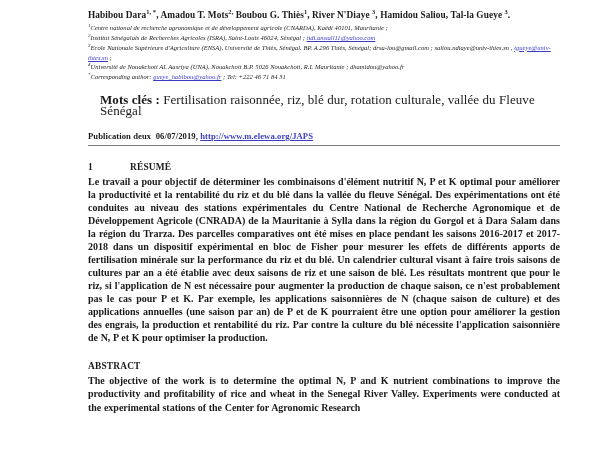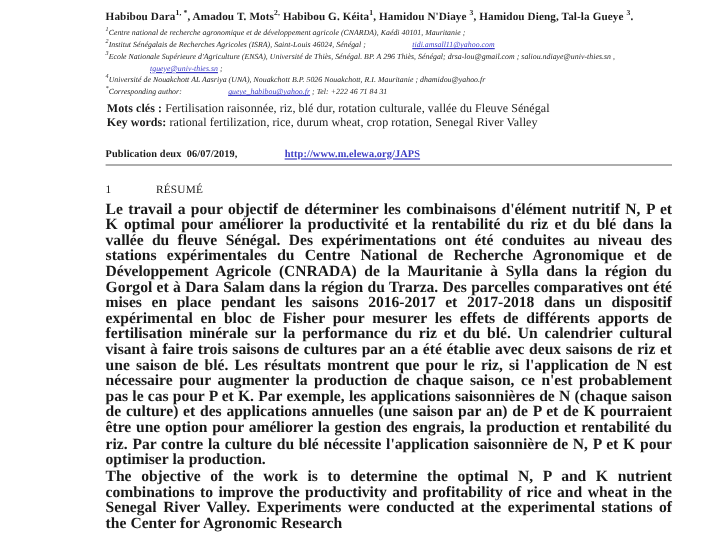--- a/index.html
+++ b/index.html
@@ -44,97 +44,96 @@
     letter-spacing: 0.005em;
   }
   .affil sup {
     font-size: 5px;
     vertical-align: super;
     line-height: 0;
   }
   .affil .lnk, .pubdate .lnk {
     color: #3b3bc4;
     text-decoration: underline;
-    margin-left: 37px;
   }
   .kw {
-    font-size: 10px;
+    font-size: 13px;
     line-height: 11.4px;
-    margin: 1px;
+    margin: 12px;
     letter-spacing: 0.005em;
   }
   .kw .lbl { font-weight: bold; }
   .kw-block { margin-top: 3px; }
   .pubwrap {
     margin-top: 13px;
     border-bottom: 1px solid #7a7a7a;
     padding-bottom: 3px;
   }
   .pubdate {
     font-size: 8.6px;
     font-weight: bold;
     line-height: 12px;
     margin: 0;
     letter-spacing: 0.01em;
   }
   .sec-head {
     margin: 15px 0 0 0;
     font-size: 9.4px;
-    font-weight: normal;
+    font-weight: bold;
     line-height: 13px;
     letter-spacing: 0.02em;
   }
   .sec-head .num {
     display: inline-block;
     width: 42px;
   }
   .body-text {
     margin: 1px 0 0 0;
-    font-size: 13px;
+    font-size: 10px;
     font-weight: bold;
     line-height: 13.05px;
     text-align: justify;
     letter-spacing: -0.002em;
     word-spacing: 0.02em;
     hyphens: manual;
   }
   .abs-head {
     margin: 16px 0 0 0;
     font-size: 9.4px;
     font-weight: bold;
     line-height: 13px;
     letter-spacing: 0.02em;
   }
 </style>
 </head>
 <body>
 
 <div class="page">
 
-  <p class="authors"><span>Habibou Dara</span><sup>1, *</sup><span>, Amadou T. Mots</span><sup>2,</sup><span> Habibou G. Kéita</span><sup>1</sup><span>, Hamidou N'Diaye </span><sup>3</sup><span>, Hamidou Dieng, Tal-la Gueye </span><sup>3</sup><span>.</span></p>
+  <p class="authors"><span>Habibou Dara</span><sup>1, *</sup><span>, Amadou T. Mots</span><sup>2,</sup><span> Boubou G. Thiès</span><sup>1</sup><span>, River N'Diaye </span><sup>3</sup><span>, Hamidou Saliou, Tal-la Gueye </span><sup>3</sup><span>.</span></p>
 
   <p class="affil"><sup>1</sup><span>Centre national de recherche agronomique et de développement agricole (CNARDA), Kaédi 40101, Mauritanie ;</span></p>
 
   <p class="affil"><sup>2</sup><span>Institut Sénégalais de Recherches Agricoles (ISRA), Saint-Louis 46024, Sénégal ; </span><span class="lnk">tidi.amsall11@yahoo.com</span></p>
 
   <p class="affil"><sup>3</sup><span>Ecole Nationale Supérieure d'Agriculture (ENSA), Université de Thiès, Sénégal. BP. A 296 Thiès, Sénégal; drsa-lou@gmail.com ; saliou.ndiaye@univ-thies.sn , </span><span class="lnk">tgueye@univ-thies.sn</span><span> ;</span></p>
 
   <p class="affil"><sup>4</sup><span>Université de Nouakchott AL Aasriya (UNA), Nouakchott B.P. 5026 Nouakchott, R.I. Mauritanie ; dhamidou@yahoo.fr</span></p>
 
   <p class="affil"><sup>*</sup><span>Corresponding author: </span><span class="lnk">gueye_habibou@yahoo.fr</span><span> ; Tel: +222 46 71 84 31</span></p>
 
   <div class="kw-block">
     <p class="kw"><span class="lbl">Mots clés :</span><span> Fertilisation raisonnée, riz, blé dur, rotation culturale, vallée du Fleuve Sénégal</span></p>
-    <p class="kw"><span class="lbl">Key words:</span><span> rational fertilization, rice, durum wheat, crop rotation, Senegal River Valley</span></p>
   </div>
 
   <div class="pubwrap">
     <p class="pubdate"><span>Publication deux</span>&nbsp;&nbsp;<span>06/07/2019,</span> <span class="lnk">http://www.m.elewa.org/JAPS</span></p>
   </div>
 
   <p class="sec-head"><span class="num">1</span><span>RÉSUMÉ</span></p>
 
   <p class="body-text">Le travail a pour objectif de déterminer les combinaisons d'élément nutritif N, P et K optimal pour améliorer la productivité et la rentabilité du riz et du blé dans la vallée du fleuve Sénégal. Des expérimentations ont été conduites au niveau des stations expérimentales du Centre National de Recherche Agronomique et de Développement Agricole (CNRADA) de la Mauritanie à Sylla dans la région du Gorgol et à Dara Salam dans la région du Trarza. Des parcelles comparatives ont été mises en place pendant les saisons 2016-2017 et 2017-2018 dans un dispositif expérimental en bloc de Fisher pour mesurer les effets de différents apports de fertilisation minérale sur la performance du riz et du blé. Un calendrier cultural visant à faire trois saisons de cultures par an a été établie avec deux saisons de riz et une saison de blé. Les résultats montrent que pour le riz, si l'application de N est nécessaire pour augmenter la production de chaque saison, ce n'est probablement pas le cas pour P et K. Par exemple, les applications saisonnières de N (chaque saison de culture) et des applications annuelles (une saison par an) de P et de K pourraient être une option pour améliorer la gestion des engrais, la production et rentabilité du riz. Par contre la culture du blé nécessite l'application saisonnière de N, P et K pour optimiser la production.</p>
 
+  <p class="abs-head">ABSTRACT</p>
 
   <p class="body-text">The objective of the work is to determine the optimal N, P and K nutrient combinations to improve the productivity and profitability of rice and wheat in the Senegal River Valley. Experiments were conducted at the experimental stations of the Center for Agronomic Research</p>
 
 </div>
 
 </body></html>

